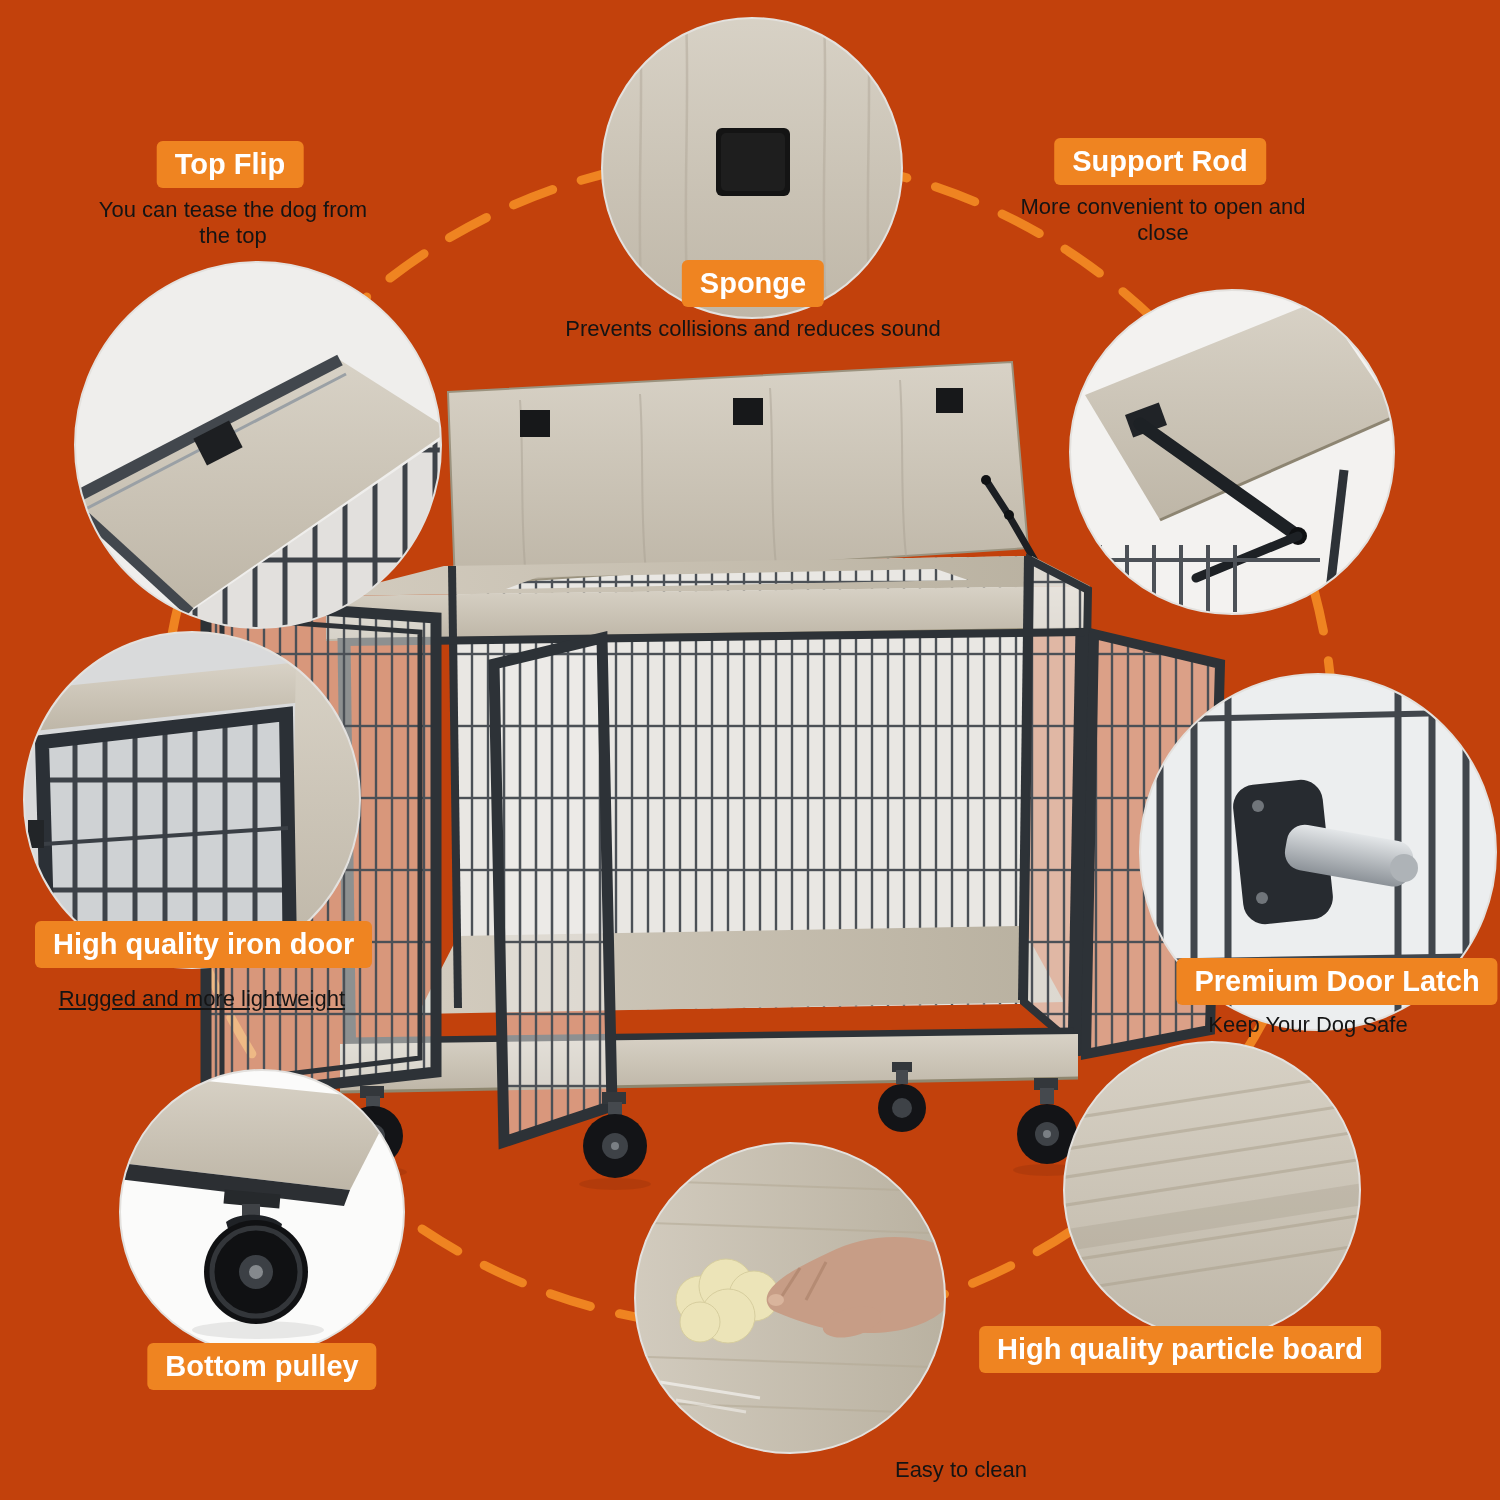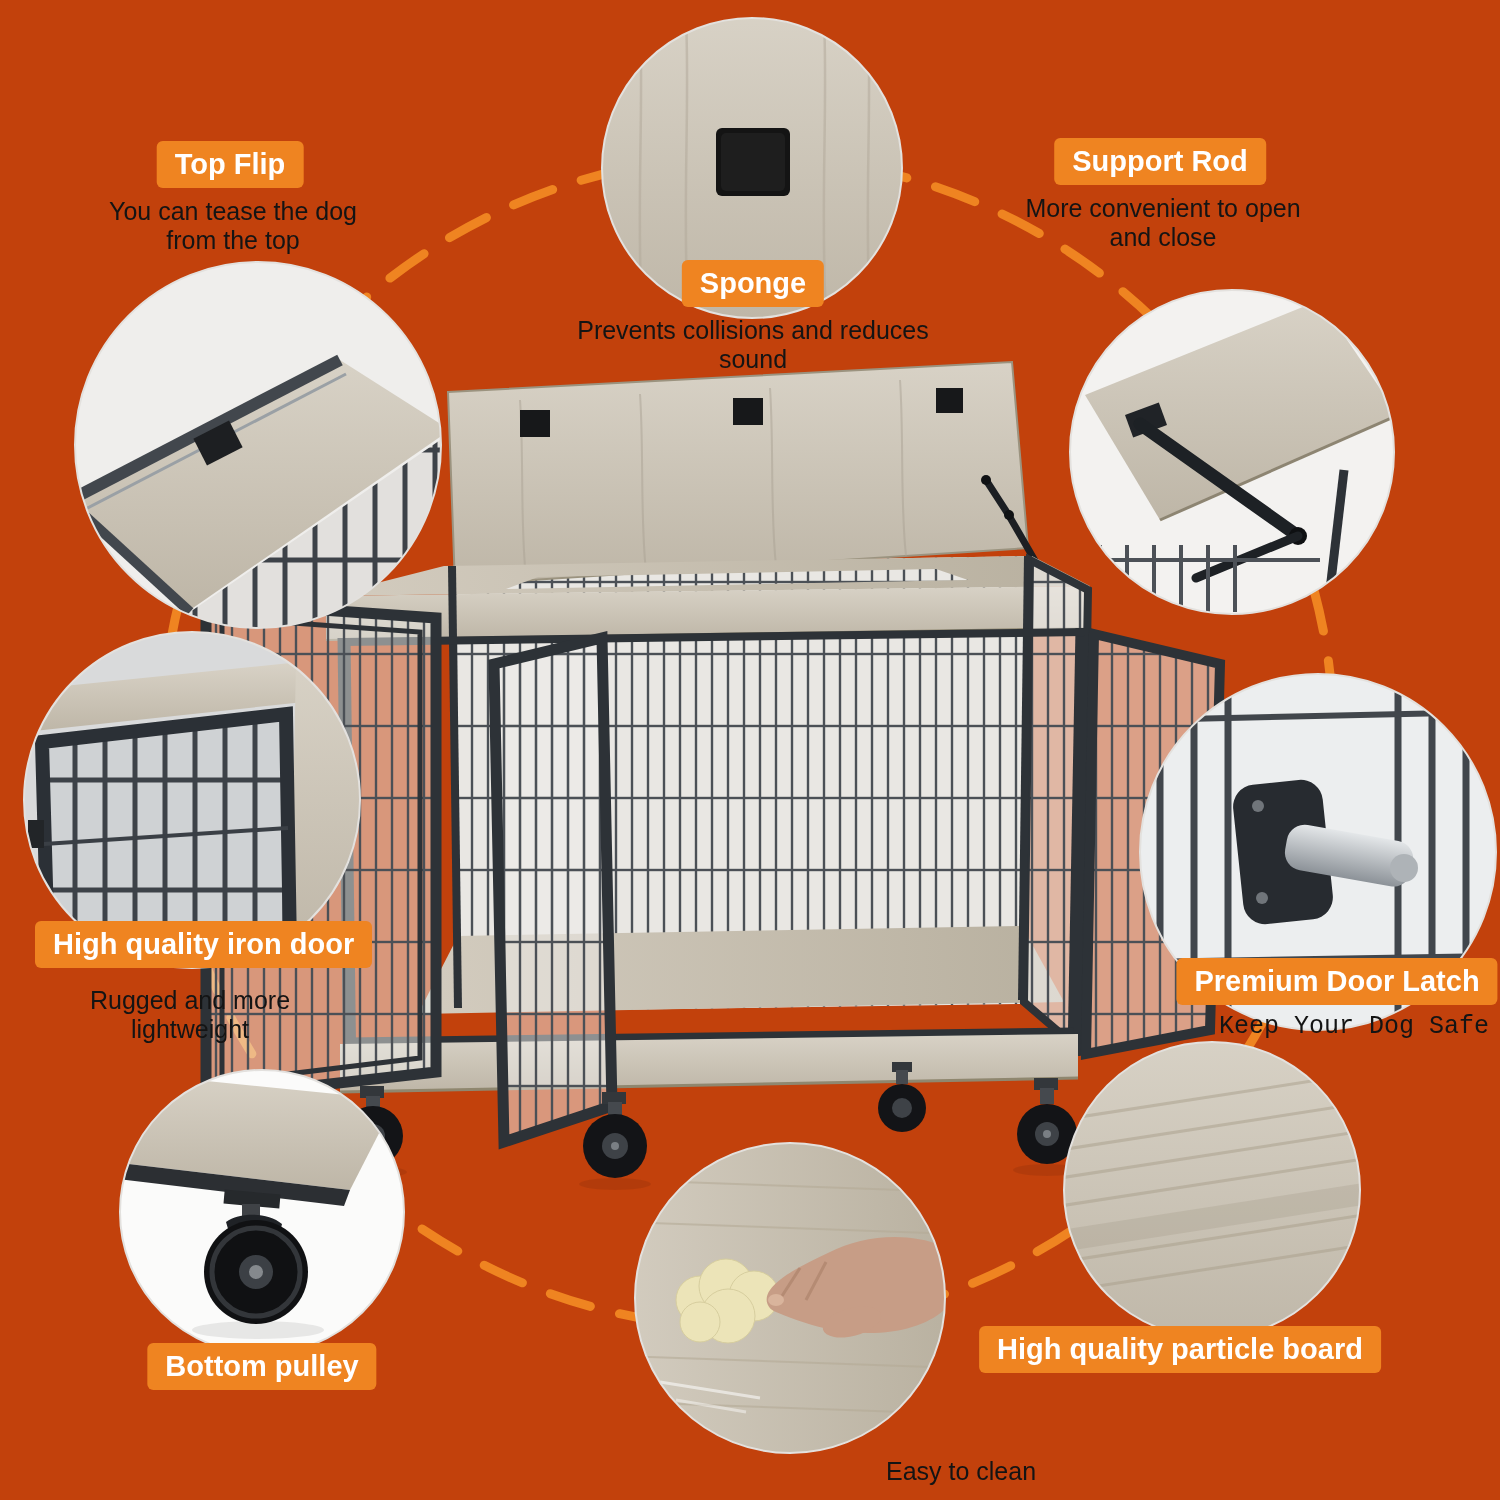--- a/index.html
+++ b/index.html
@@ -3,25 +3,25 @@
 <meta charset="utf-8">
 <style>
   html,body{margin:0;padding:0;background:#ffffff;}
   #stage{position:relative;width:1500px;height:1500px;background:#c2410c;overflow:hidden;
          font-family:"Liberation Sans",sans-serif;}
   #scene{position:absolute;left:0;top:0;}
   .ring{stroke:var(--accent,#EF8421);}
   .feat-label{position:absolute;background:var(--accent,#EF8421);color:#ffffff;
               font-size:29px;font-weight:700;line-height:1;padding:9px 18px;
               border-radius:6px;white-space:nowrap;}
-  .feat-desc{position:absolute;color:#141414;font-size:25px;font-weight:400;
+  .feat-desc{position:absolute;color:#141414;font-size:22px;font-weight:400;
              line-height:1.16;text-align:center;}
   .centered{transform:translateX(-50%);}
   .nowrap{white-space:nowrap;}
-  .left-align{text-align:center;}
+  .left-align{text-align:right;text-decoration:underline;}
 </style>
 </head>
 <body>
 
 <div id="stage">
 
 <svg id="scene" width="1500" height="1500" viewBox="0 0 1500 1500">
   <defs>
     <linearGradient id="woodV" x1="0" y1="0" x2="0" y2="1">
       <stop offset="0" stop-color="#d8d2c6"></stop>
@@ -287,21 +287,21 @@
 <div class="feat-label centered" style="left:753px;top:260px;">Sponge</div>
 <div class="feat-desc centered" style="left:753px;top:316px;width:380px;">Prevents collisions and reduces sound</div>
 
 <div class="feat-label centered" style="left:1160px;top:138px;">Support Rod</div>
 <div class="feat-desc centered" style="left:1163px;top:194px;width:320px;">More convenient to open and close</div>
 
 <div class="feat-label" style="left:35px;top:921px;">High quality iron door</div>
 <div class="feat-desc left-align" style="left:35px;top:986px;width:310px;">Rugged and more lightweight</div>
 
 <div class="feat-label centered" style="left:1337px;top:958px;">Premium Door Latch</div>
-<div class="feat-desc centered nowrap" style="left:1354px;top:1012px;font-family:Liberation Mono, monospace;">Keep Your Dog Safe</div>
+<div class="feat-desc centered nowrap" style="left:1308px;top:1012px;">Keep Your Dog Safe</div>
 
 <div class="feat-label centered" style="left:262px;top:1343px;">Bottom pulley</div>
 
 <div class="feat-desc centered nowrap" style="left:961px;top:1457px;">Easy to clean</div>
 
 <div class="feat-label centered" style="left:1180px;top:1326px;">High quality particle board</div>
 
 </div>
 
 </body></html>

